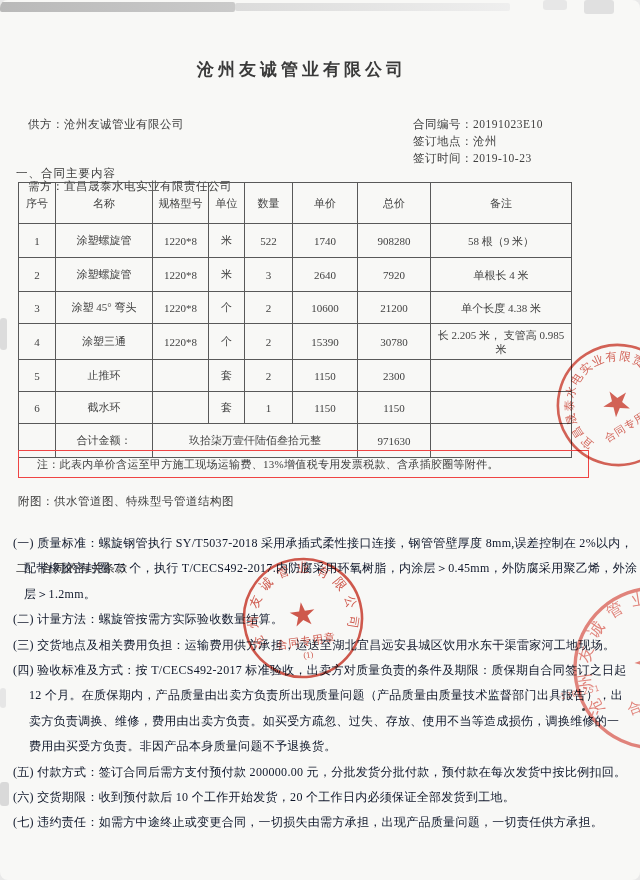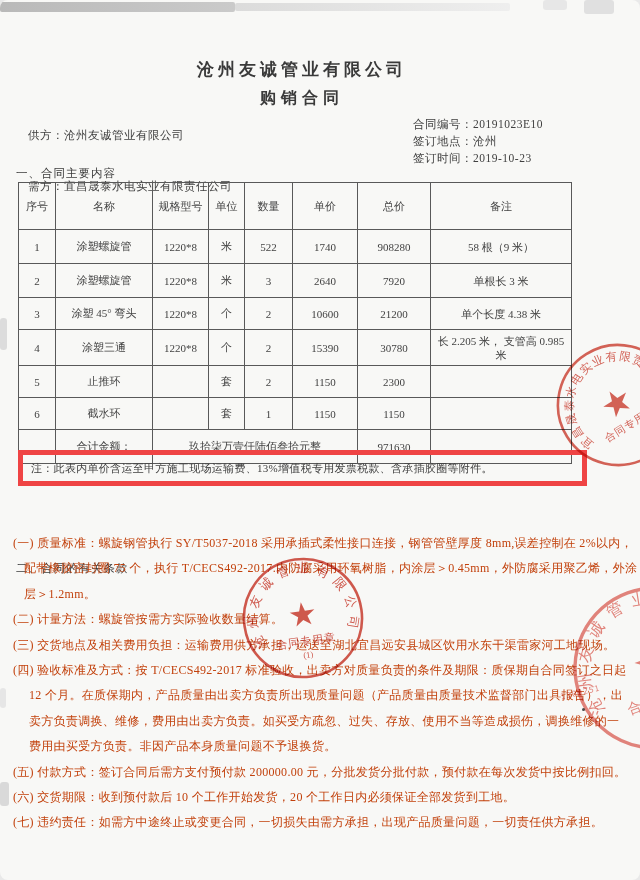--- a/index.html
+++ b/index.html
@@ -14,49 +14,49 @@
   .sm2{left:584px;top:0;width:30px;height:14px;background:#e0e0e0;border-radius:3px;}
   .sm3{left:0;top:318px;width:7px;height:32px;background:#dcdcdc;border-radius:3px;}
   .sm4{left:0;top:688px;width:6px;height:20px;background:#e6e6e6;border-radius:3px;}
   .sm5{left:0;top:782px;width:9px;height:24px;background:#d9d9d9;border-radius:3px;}
   .dot{left:582px;top:708px;width:3px;height:3px;background:#4a4a4a;border-radius:50%;}
 
   
   .company-title{left:0;top:58px;width:604px;text-align:center;font-size:17px;letter-spacing:4px;font-weight:600;color:#3a3a3a;}
   .doc-title{left:0;top:88px;width:604px;text-align:center;font-size:16px;letter-spacing:5px;font-weight:600;color:#3a3a3a;}
   .meta{font-size:11.5px;color:#404040;letter-spacing:.5px;}
-  .meta-supplier{left:28px;top:128px;}
+  .meta-supplier{left:28px;top:117px;}
   .meta-buyer{left:28px;top:150px;margin-top:29px;}
   .meta-right{left:413px;top:116px;line-height:17px;}
   .sec-title{font-size:11.5px;letter-spacing:1px;color:#3b3b3b;}
   .sec1{left:16px;top:166px;}
   .sec2{left:16px;top:514px;margin-top:47px;}
   .attach{left:18px;top:494px;font-size:11.5px;letter-spacing:.5px;}
 
   
   .tbl-wrap{left:18px;top:182px;}
   table{border-collapse:collapse;table-layout:fixed;width:553px;}
   th,td{border:1px solid #595959;font-weight:normal;font-size:11px;text-align:center;
         padding:0 2px;color:#424242;overflow:hidden;}
-  thead tr{height:47px;}
+  thead tr{height:41px;}
   tbody tr:nth-child(1){height:34px;}
   tbody tr:nth-child(2){height:34px;}
   tbody tr:nth-child(3){height:32px;}
   tbody tr:nth-child(4){height:36px;}
   tbody tr:nth-child(5){height:32px;}
   tbody tr:nth-child(6){height:32px;}
   tr.total-row{height:32px;}
   td.c7{line-height:14px;}
 
   
-  .note-box{left:18px;top:450px;width:551px;height:26px;border:5px solid #ef4444;
-            font-size:11px;line-height:26px;padding-left:8px;letter-spacing:.3px;color:#3e3e3e;white-space:nowrap;}
-
-  
-  .terms{left:0;top:531px;width:632px;font-size:12px;color:#c2410c;}
+  .note-box{left:18px;top:450px;width:551px;height:26px;border:1px solid #ef4444;
+            font-size:11px;line-height:26px;padding-left:18px;letter-spacing:.3px;color:#3e3e3e;white-space:nowrap;}
+
+  
+  .terms{left:0;top:531px;width:632px;font-size:12px;color:#0f172a;}
   .tline{line-height:25.4px;white-space:nowrap;letter-spacing:.3px;}
   .ind0{padding-left:13px;}
   .ind1{padding-left:24px;}
   .ind2{padding-left:29px;}
 
   
   .stamp{pointer-events:none;mix-blend-mode:multiply;}
   .stamp text{font-family:"Liberation Serif","DejaVu Serif",serif;}
   .phone{left:560px;top:688px;color:#e2695f;font-size:8px;transform:rotate(-13deg);
          letter-spacing:1px;opacity:.8;mix-blend-mode:multiply;font-family:"DejaVu Sans Mono",monospace;}
@@ -69,21 +69,20 @@
   <div class="abs band1"></div>
   <div class="abs band2"></div>
   <div class="abs sm1"></div>
   <div class="abs sm2"></div>
   <div class="abs sm3"></div>
   <div class="abs sm4"></div>
   <div class="abs sm5"></div>
   <div class="abs dot"></div>
 
   <div class="abs company-title">沧州友诚管业有限公司</div>
-  <div class="abs doc-title">购销合同</div>
 
   <div class="abs meta meta-supplier"><span>供方：</span><span>沧州友诚管业有限公司</span></div>
   <div class="abs meta meta-buyer"><span>需方：</span><span>宜昌晟泰水电实业有限责任公司</span></div>
   <div class="abs meta meta-right">
     <div><span>合同编号：</span><span>20191023E10</span></div>
     <div><span>签订地点：</span><span>沧州</span></div>
     <div><span>签订时间：</span><span>2019-10-23</span></div>
   </div>
 
   <div class="abs sec-title sec1">一、合同主要内容</div>
@@ -124,21 +123,21 @@
             <td class="c7">58 根（9 米）</td>
           </tr>
           <tr>
             <td class="c0">2</td>
             <td class="c1">涂塑螺旋管</td>
             <td class="c2">1220*8</td>
             <td class="c3">米</td>
             <td class="c4">3</td>
             <td class="c5">2640</td>
             <td class="c6">7920</td>
-            <td class="c7">单根长 3 米</td>
+            <td class="c7">单根长 4 米</td>
           </tr>
           <tr>
             <td class="c0">3</td>
             <td class="c1">涂塑 45° 弯头</td>
             <td class="c2">1220*8</td>
             <td class="c3">个</td>
             <td class="c4">2</td>
             <td class="c5">10600</td>
             <td class="c6">21200</td>
             <td class="c7">单个长度 4.38 米</td>
@@ -181,20 +180,21 @@
           <td colspan="4">玖拾柒万壹仟陆佰叁拾元整</td>
           <td>971630</td>
           <td></td>
         </tr>
       </tbody>
     </table>
   </div>
 
   <div class="abs note-box">注：此表内单价含运至甲方施工现场运输费、13%增值税专用发票税款、含承插胶圈等附件。</div>
 
+  <div class="abs attach">附图：供水管道图、特殊型号管道结构图</div>
   <div class="abs sec-title sec2">二、合同的有关条款</div>
 
   <div class="abs terms">
       <div class="tline ind0">(一) 质量标准：螺旋钢管执行 SY/T5037-2018 采用承插式柔性接口连接，钢管管壁厚度 8mm,误差控制在 2%以内，</div>
       <div class="tline ind1">配带橡胶密封圈 75 个，执行 T/CECS492-2017.内防腐采用环氧树脂，内涂层＞0.45mm，外防腐采用聚乙烯，外涂</div>
       <div class="tline ind1">层＞1.2mm。</div>
       <div class="tline ind0">(二) 计量方法：螺旋管按需方实际验收数量结算。</div>
       <div class="tline ind0">(三) 交货地点及相关费用负担：运输费用供方承担，运送至湖北宜昌远安县城区饮用水东干渠雷家河工地现场。</div>
       <div class="tline ind0">(四) 验收标准及方式：按 T/CECS492-2017 标准验收，出卖方对质量负责的条件及期限：质保期自合同签订之日起</div>
       <div class="tline ind2">12 个月。在质保期内，产品质量由出卖方负责所出现质量问题（产品质量由质量技术监督部门出具报告），出</div>

